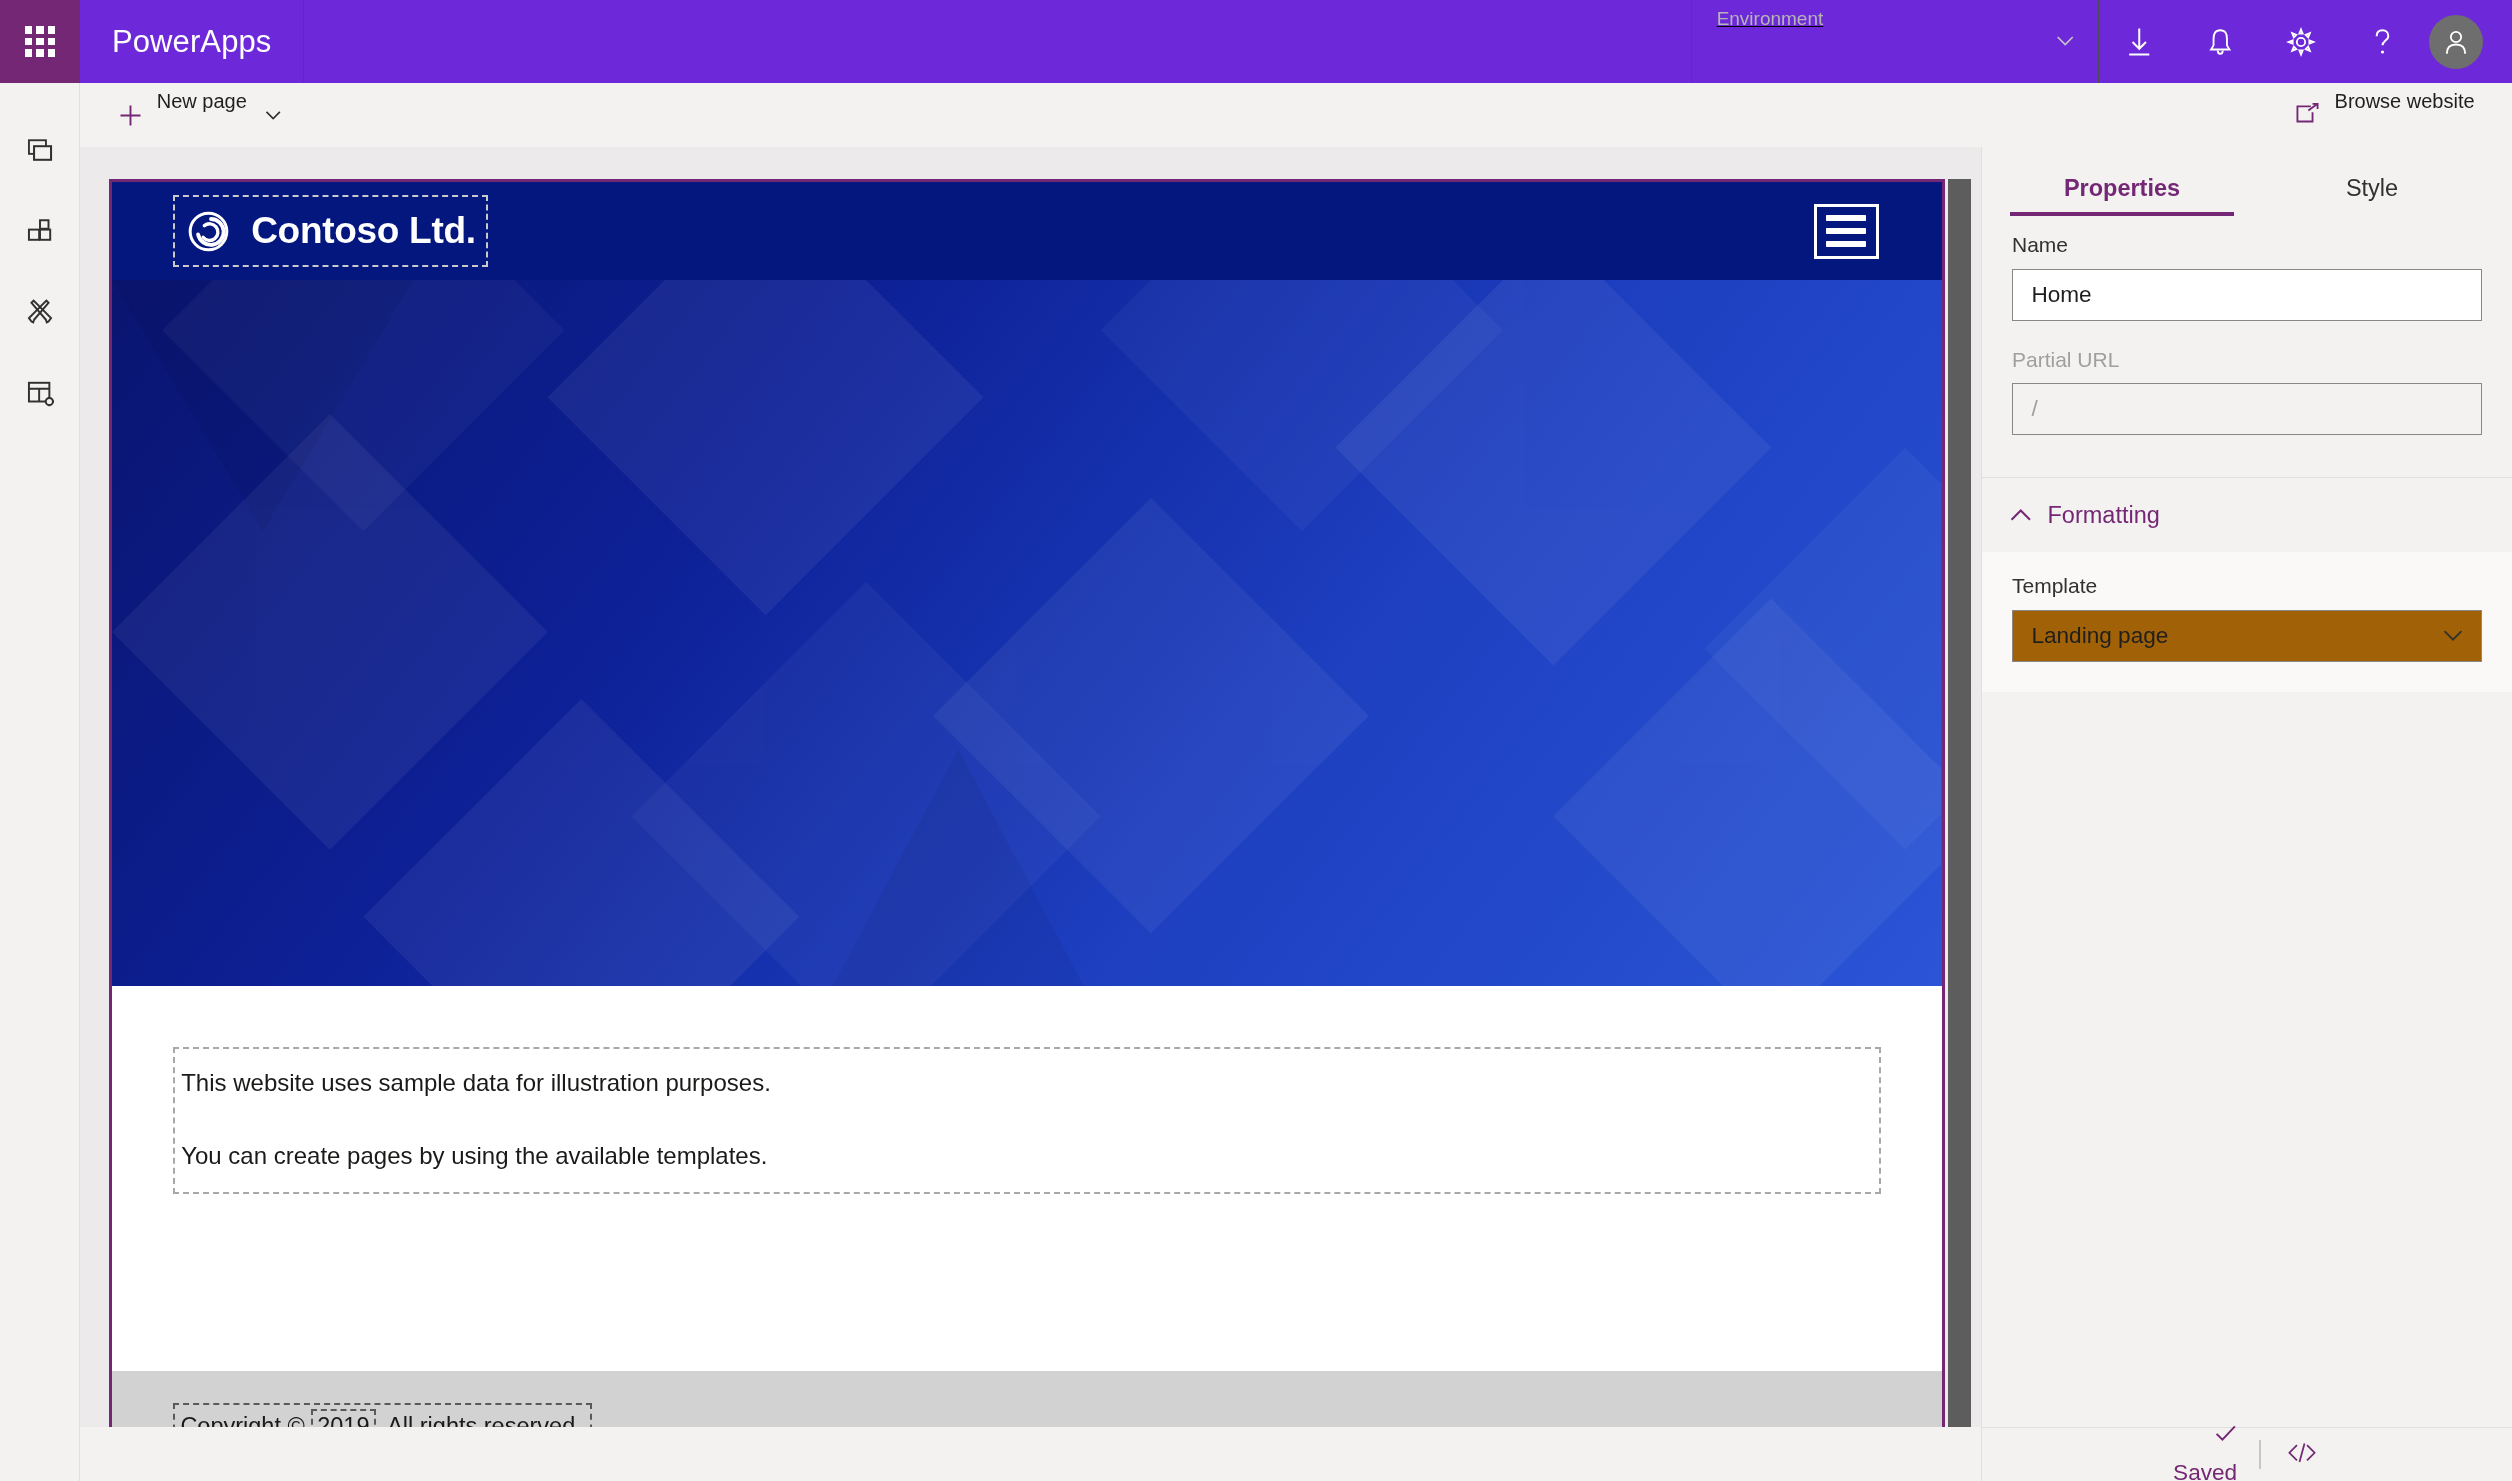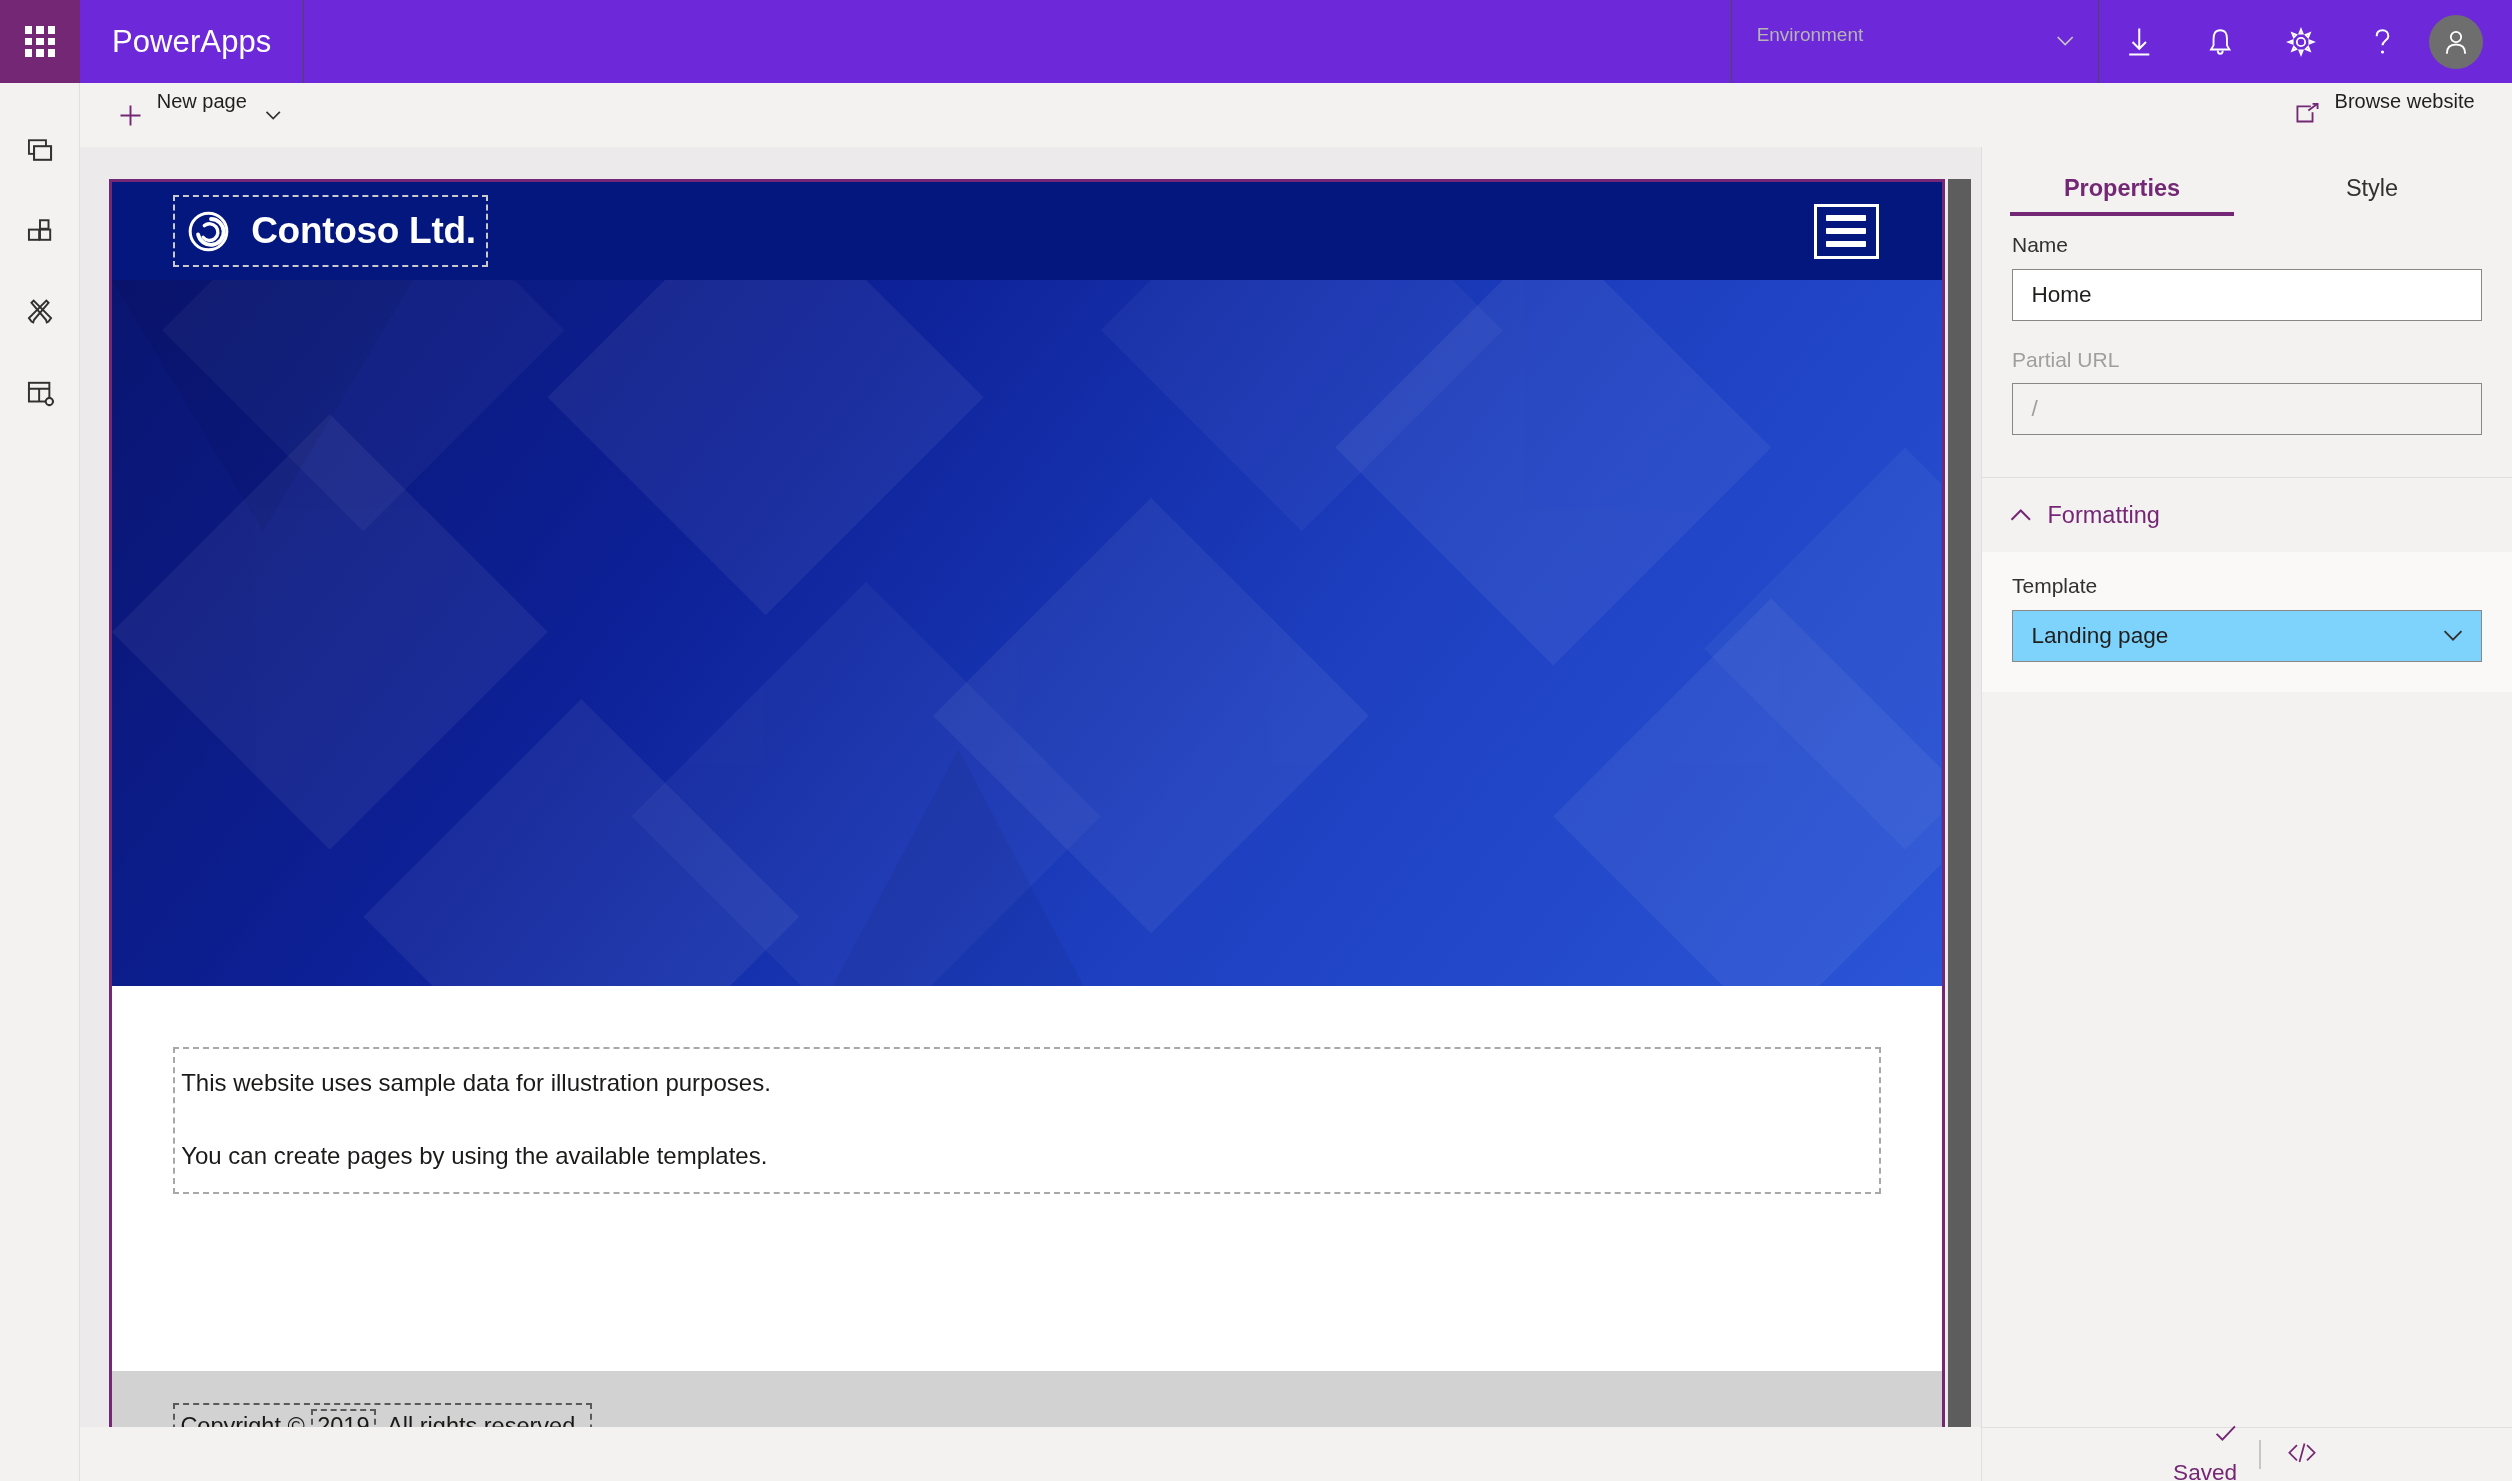--- a/index.html
+++ b/index.html
@@ -34,26 +34,27 @@
     display: flex; align-items: center;
     padding: 0 32px 0 32px;
     color: #ffffff; font-size: 31px; font-weight: 400;
     letter-spacing: 0.1px;
     cursor: pointer;
     border-right: 1.7px solid #4a4a4a;
     height: 83px;
   }
   .suite-spacer { flex: 1; }
   .env-select {
-    width: 368px; height: 83px;
+    width: 408px; height: 83px;
     border-left: 1.7px solid #4a4a4a;
     border-right: 1.7px solid #4a4a4a;
     position: relative;
     cursor: pointer;
-    padding: 24px 25px 0 25px;
+    padding: 8px 25px 0 25px;
+    text-decoration: underline;
   }
   .env-label { color: #b5b5b5; font-size: 19px; }
   .env-chev {
     position: absolute; right: 23.5px; top: 32px;
     width: 18.4px; height: 18.4px;
   }
   .suite-icons {
     display: flex; align-items: center;
     height: 83px;
     padding-right: 22px;
@@ -309,21 +310,21 @@
   .accordion-head .chev { margin-right: 15px; display: flex; }
   .accordion-title {
     font-size: 23.5px; color: #742774;
   }
   .accordion-body {
     background: #faf9f8;
     padding: 22px 30px 30px 30px;
   }
   .dropdown {
     width: 100%; height: 52px;
-    background: #7dd3fc;
+    background: #a16207;
     border: 1.7px solid #8a8886;
     padding: 0 17px 0 18.4px;
     display: flex; align-items: center; justify-content: space-between;
     font-size: 22.6px; color: #201f1e;
     cursor: pointer;
   }
 
   
   .statusbar {
     position: absolute; left: 1981px; top: 1427px;

